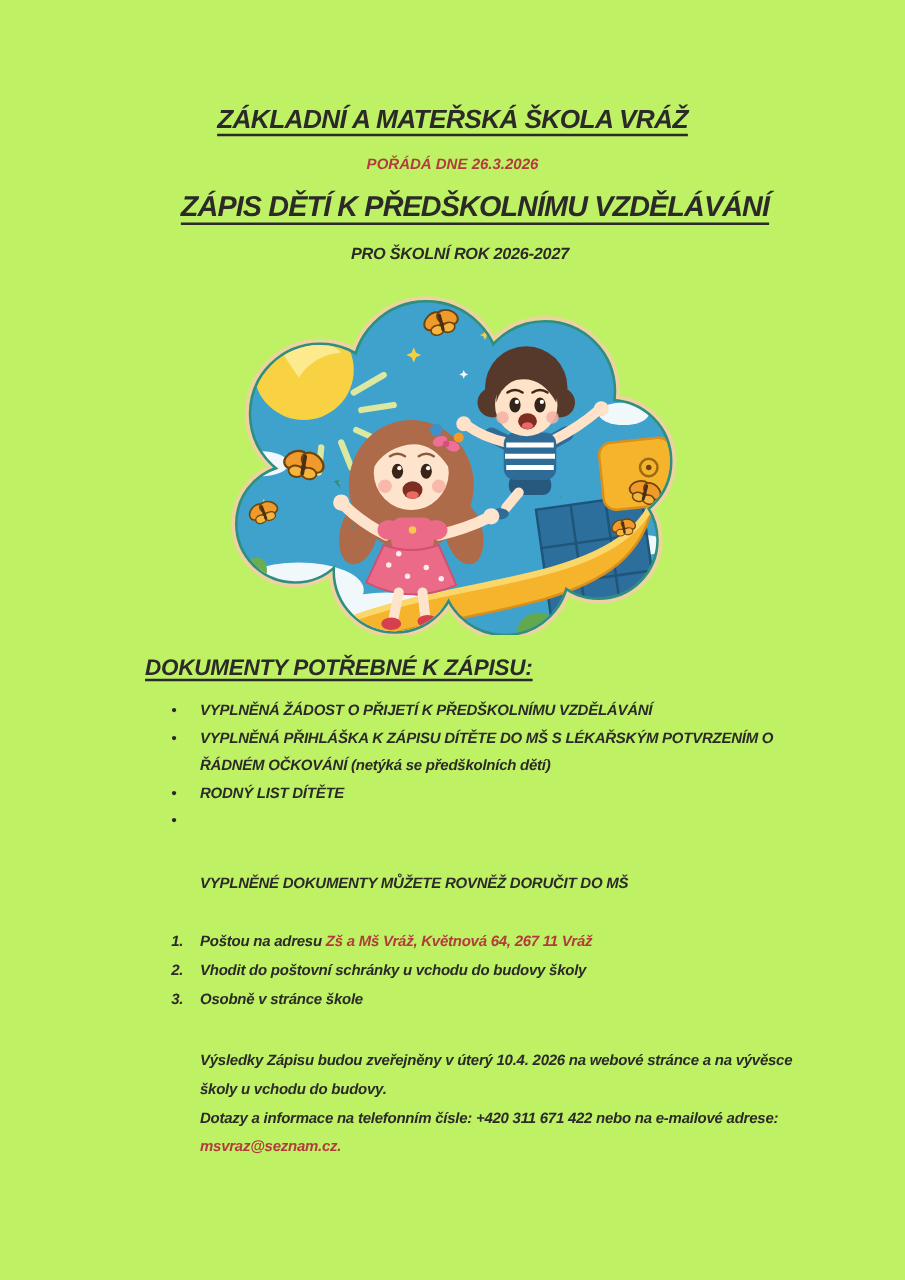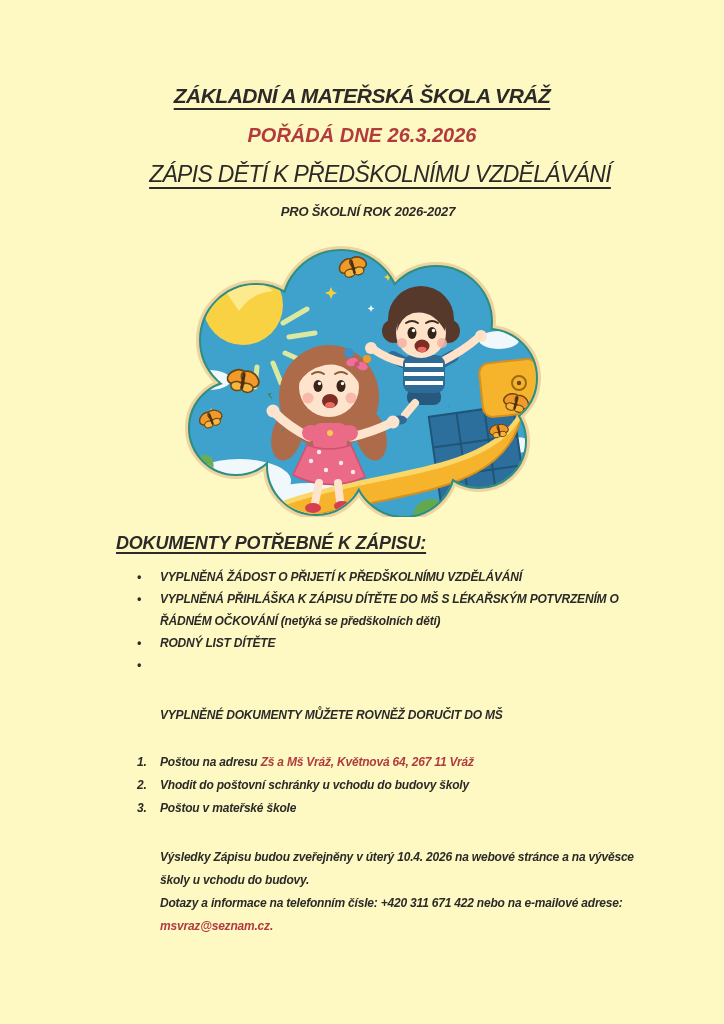--- a/index.html
+++ b/index.html
@@ -1,30 +1,30 @@
 <!DOCTYPE html>
 <html><head>
 <meta charset="utf-8">
 <style>
   html,body{margin:0;padding:0;background:#ffffff;}
   .page{
-    width:724px;height:1024px;background:#fef9c3;position:relative;
+    width:724px;height:1024px;background:#bef264;position:relative;
     font-family:"Liberation Sans",sans-serif;color:#2b2a28;overflow:hidden;
   }
   .hdr{text-align:center;}
   .title{
     margin:84px 0 0 0;font-size:21px;font-weight:700;font-style:italic;
     letter-spacing:-0.5px;
     text-decoration:underline;text-decoration-thickness:2px;text-underline-offset:5px;
   }
   .dateline{
-    margin:16px 0 0 0;font-size:20px;font-weight:700;font-style:italic;color:#b23b3e;
+    margin:16px 0 0 0;font-size:12px;font-weight:700;font-style:italic;color:#b23b3e;
   }
   .maintitle{
-    margin:14px 0 0 0;font-size:23px;font-weight:400;font-style:italic;
+    margin:14px 0 0 0;font-size:23px;font-weight:700;font-style:italic;
     letter-spacing:-0.7px;
     text-decoration:underline;text-decoration-thickness:2px;text-underline-offset:5px;padding-left:36px;
   }
   .year{margin:16px 0 0 12px;font-size:13px;font-weight:700;font-style:italic;letter-spacing:-0.2px;}
   .illu{display:block;margin:26px auto 0 auto;width:362px;height:272px;}
   .docs-heading{
     margin:16px 0 0 116px;font-size:18px;font-weight:700;font-style:italic;
     letter-spacing:-0.2px;
     text-decoration:underline;text-decoration-thickness:1.5px;text-underline-offset:3px;
   }
@@ -278,21 +278,21 @@
       <li>
         <span class="num">1.</span>
         <span><span>Poštou na adresu </span><span class="red">Zš a Mš Vráž, Květnová 64, 267 11 Vráž</span></span>
       </li>
       <li>
         <span class="num">2.</span>
         <span><span>Vhodit do poštovní schránky u vchodu do budovy školy</span><span class="red"></span></span>
       </li>
       <li>
         <span class="num">3.</span>
-        <span><span>Poštou v mateřské škole</span><span class="red"></span></span>
+        <span><span>Osobně v stránce škole</span><span class="red"></span></span>
       </li>
     </ol>
   </section>
 
   <div class="footer">
     <p>Výsledky Zápisu budou zveřejněny v úterý 10.4. 2026 na webové stránce a na vývěsce školy u vchodu do budovy.</p>
     <p>Dotazy a informace na telefonním čísle: +420 311 671 422 nebo na e-mailové adrese:</p>
     <p class="red">msvraz@seznam.cz.</p>
   </div>
 

